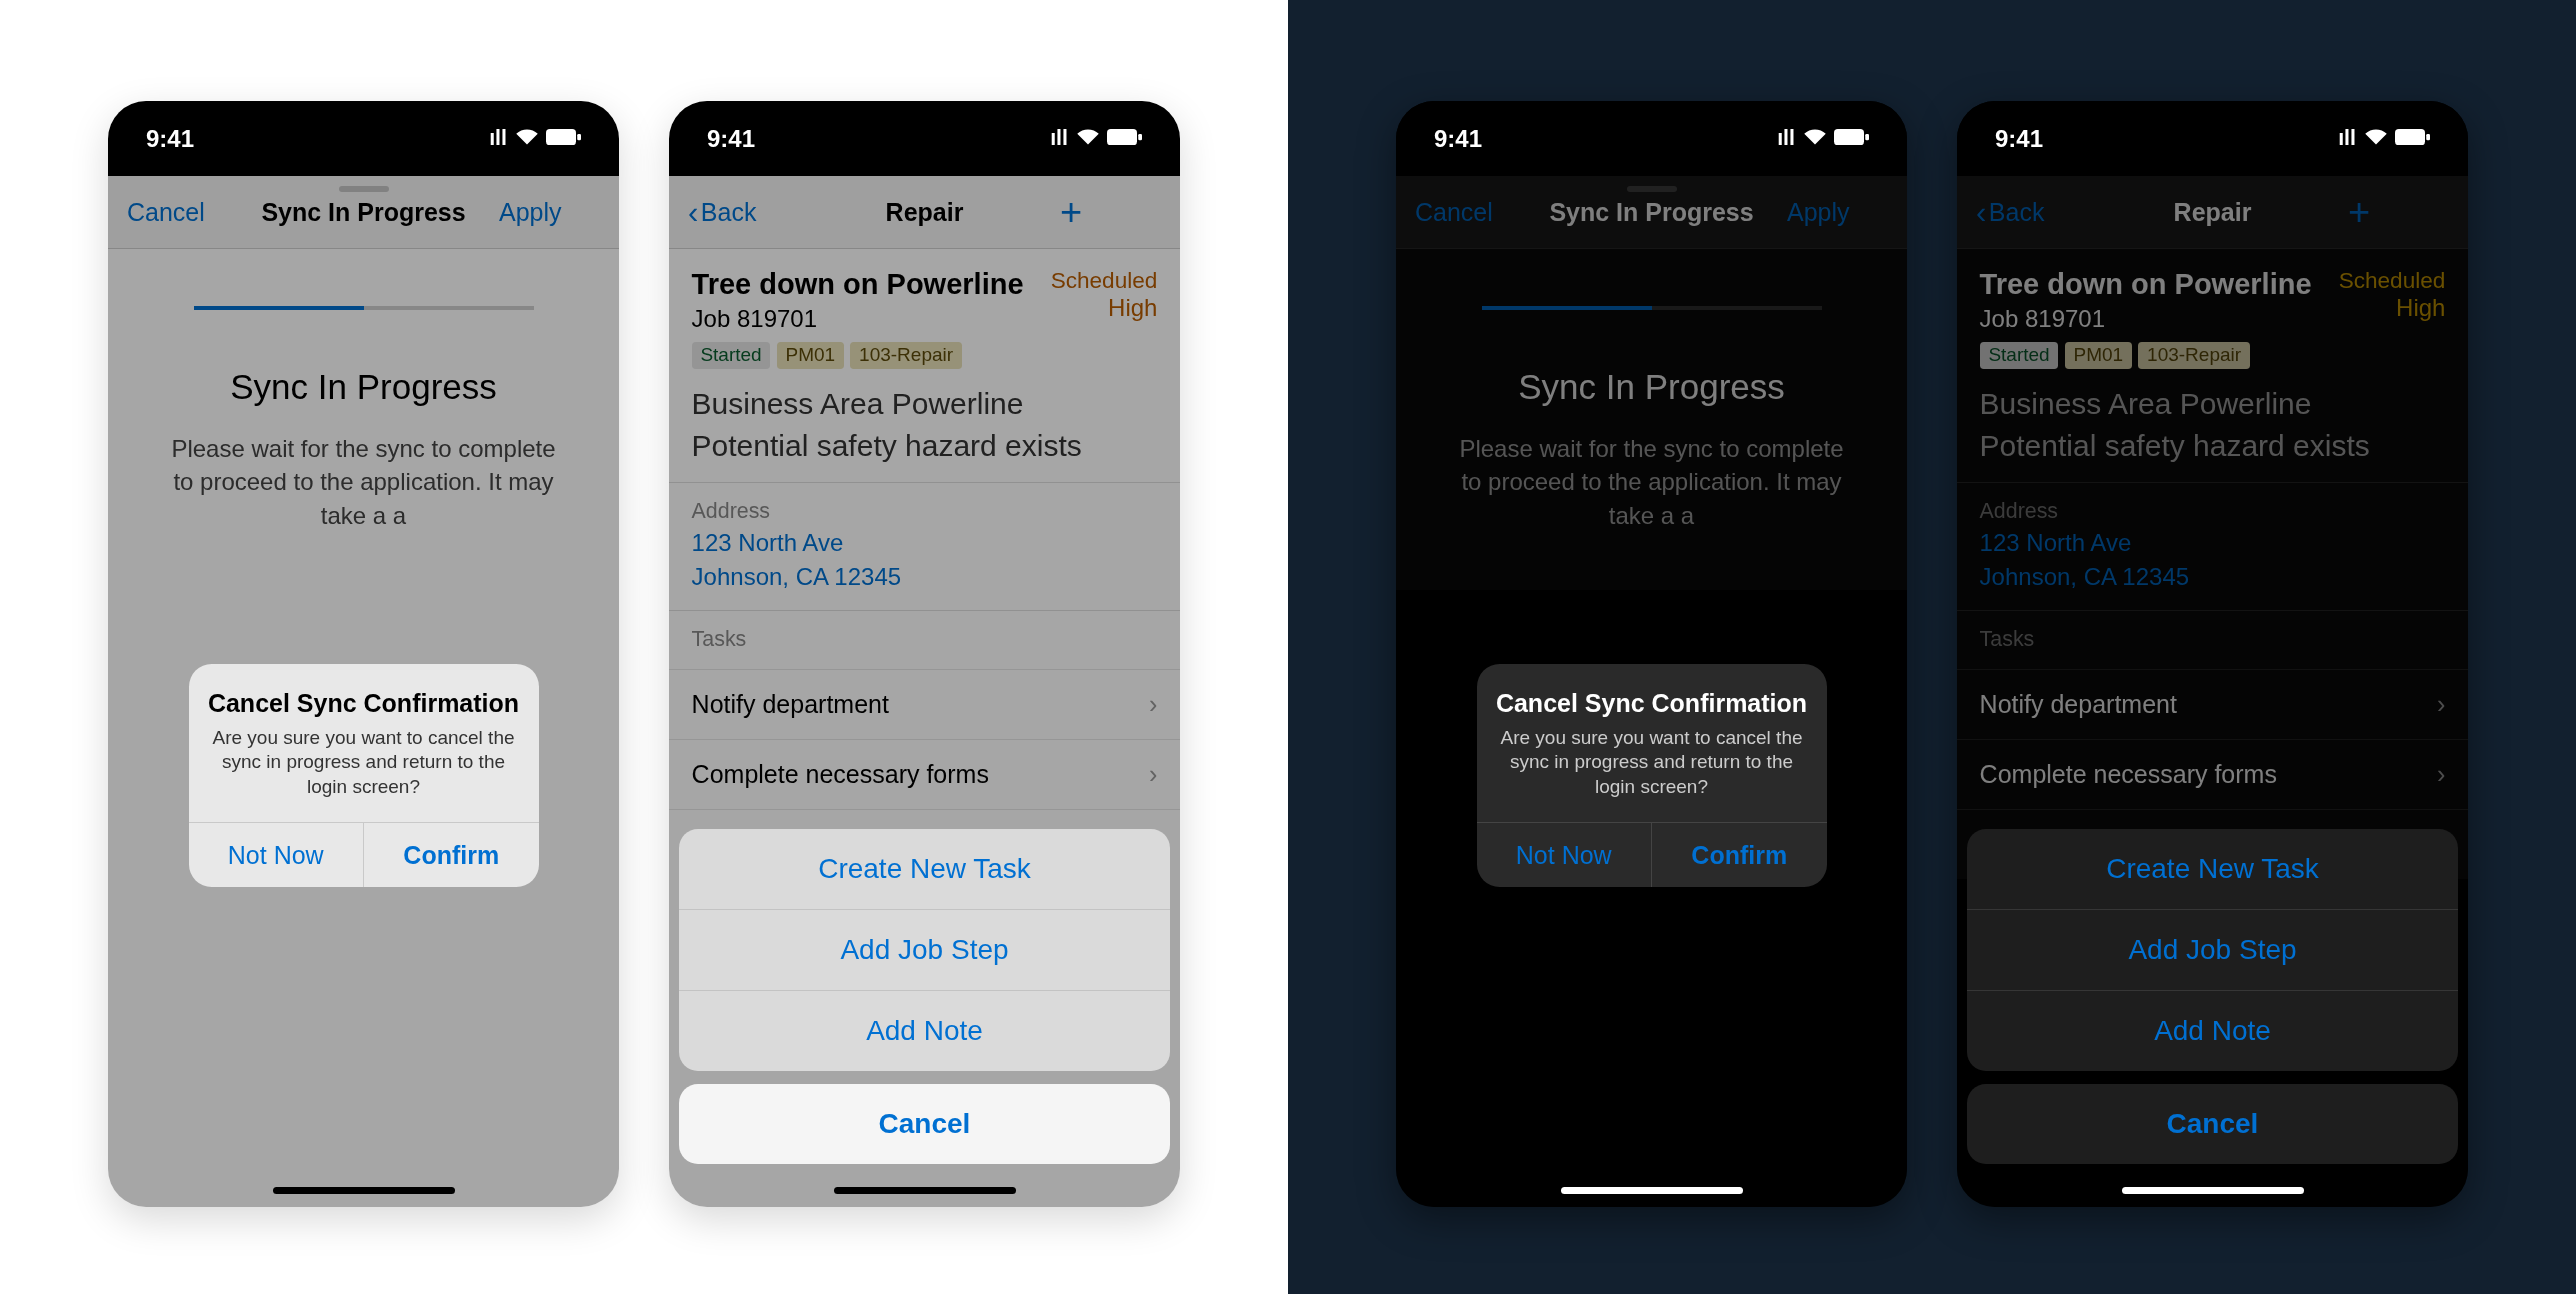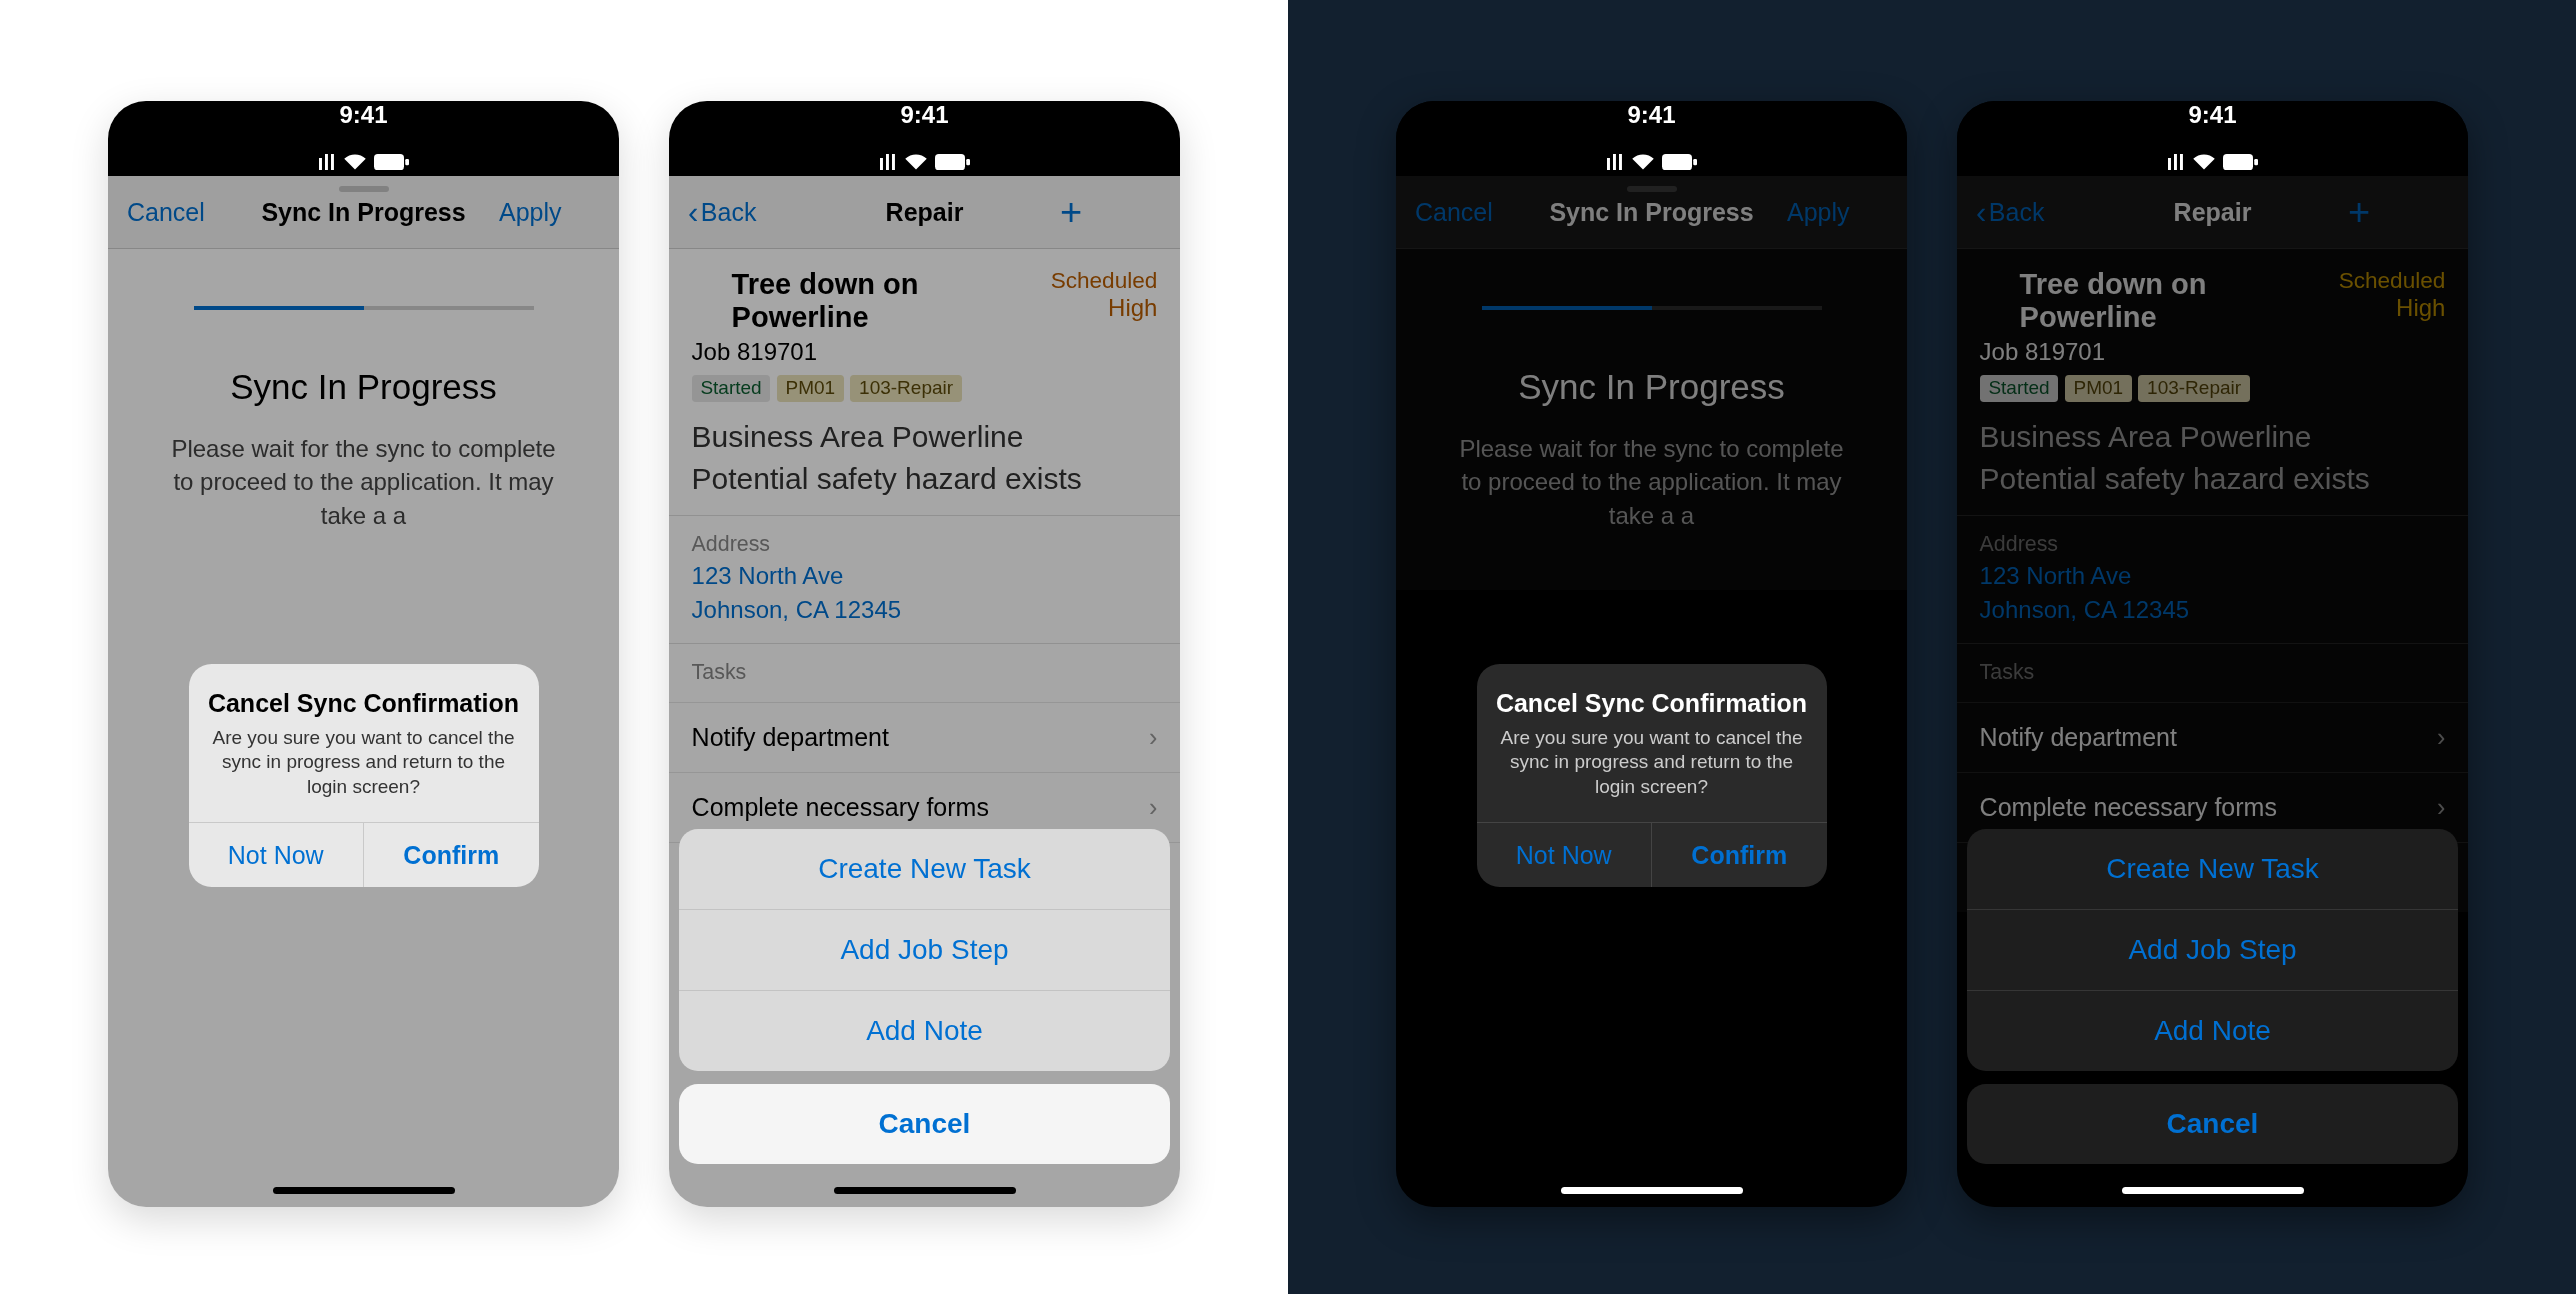--- a/index.html
+++ b/index.html
@@ -4,21 +4,21 @@
   <style>
     * { margin: 0; padding: 0; box-sizing: border-box; font-family: -apple-system, BlinkMacSystemFont, 'Segoe UI', sans-serif; }
     body { display: flex; width: 2576px; height: 1294px; }
     .pane { flex: 1; display: flex; align-items: flex-start; justify-content: center; gap: 50px; padding: 101px 0; }
     .pane-light { background: #ffffff; }
     .pane-dark { background: #12202f; }
     .phone { width: 511px; height: 1106px; border-radius: 38px; overflow: hidden; position: relative; box-shadow: 0 12.6px 38px rgba(0,0,0,0.15); }
     .pane-light .phone { box-shadow: 0 12.6px 38px rgba(0,0,0,0.15); }
     .pane-dark .phone { box-shadow: 0 12.6px 38px rgba(0,0,0,0.4); }
     
-    .status-bar { height: 75px; background: #000; display: flex; align-items: center; justify-content: space-between; padding: 0 38px 0 38px; color: #fff; font-size: 24px; font-weight: 600; flex-direction: column; }
+    .status-bar { height: 75px; background: #000; display: flex; align-items: center; justify-content: space-between; padding: 0 38px 0 38px; color: #fff; font-size: 24px; font-weight: 600; }
     .status-icons { display: flex; align-items: center; gap: 7.5px; }
     .status-icons span { font-size: 21.4px; }
     
     .nav-bar { height: 73px; display: flex; align-items: center; justify-content: space-between; padding: 0 19px; position: relative; }
     .grabber { position: absolute; top: 10px; left: 50%; transform: translateX(-50%); width: 50px; height: 6.3px; background: rgba(128,128,128,0.4); border-radius: 3.1px; }
     .nav-left, .nav-right { font-size: 25px; font-weight: 400; min-width: 101px; color: #0070d2; }
     .nav-right { }
     .nav-title { font-size: 25px; font-weight: 600; position: absolute; left: 50%; transform: translateX(-50%); }
     .back-btn { display: flex; align-items: center; gap: 2.5px; color: #0070d2; }
     .chevron-left { font-size: 31px; line-height: 1; }
@@ -53,21 +53,21 @@
     .light-theme .alert-message { color: #333; }
     .dark-theme .alert-message { color: #ccc; }
     .alert-buttons { display: flex; border-top: 0.6px solid rgba(128,128,128,0.3); }
     .alert-btn { flex: 1; padding: 17.6px 0; text-align: center; font-size: 25px; color: #0070d2; }
     .alert-btn:first-child { border-right: 0.6px solid rgba(128,128,128,0.3); }
     .alert-btn.bold { font-weight: 600; }
     
     .repair-content { }
     .repair-header { padding: 19px 22.6px 15px; }
     .repair-top { display: flex; justify-content: space-between; }
-    .repair-title { font-size: 29px; font-weight: 600; margin-left: 40px; }
+    .repair-title { font-size: 29px; font-weight: 600; }
     .repair-job { font-size: 24px; margin-top: 3.8px; }
     .repair-status { text-align: right; }
     .status-scheduled { font-size: 22.6px; color: #b85c00; }
     .dark-theme .status-scheduled { color: #d4a000; }
     .status-high { font-size: 24px; color: #b85c00; }
     .dark-theme .status-high { color: #d4a000; }
     .badges { display: flex; gap: 6.3px; margin-top: 8.8px; }
     .badge { padding: 2.5px 8.8px; font-size: 19px; border-radius: 3.8px; }
     .badge-started { background: #e5e5e5; color: #0a5c2e; }
     .badge-pm01 { background: #e8e0b8; color: #5c4a0a; }

